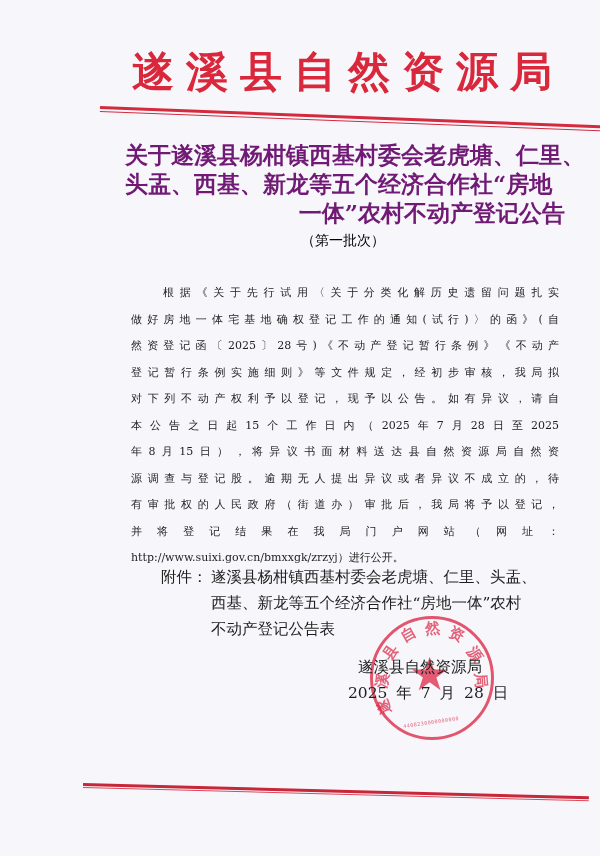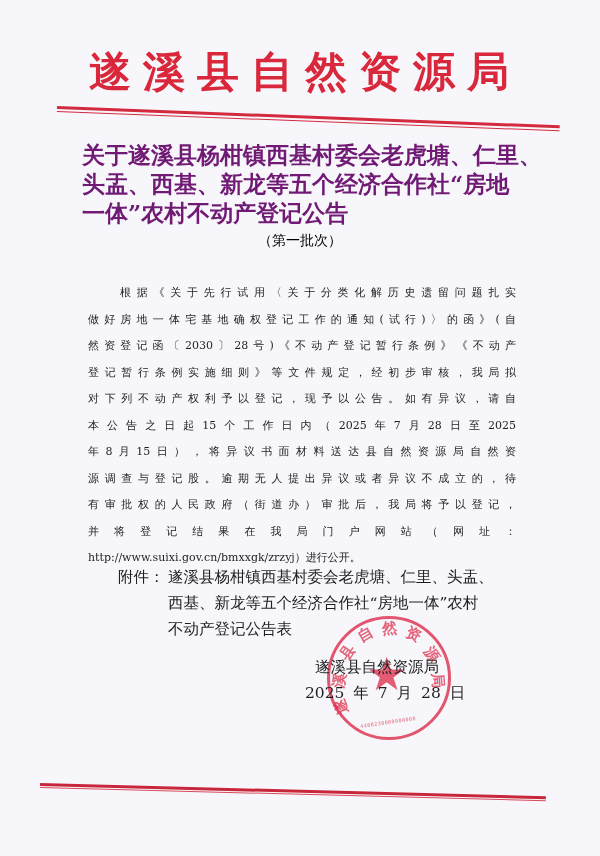--- a/index.html
+++ b/index.html
@@ -1,21 +1,21 @@
 <!DOCTYPE html>
 <html><head>
 <meta charset="utf-8">
 <style>
   html, body { margin: 0; padding: 0; }
   body {
     width: 600px; height: 856px; position: relative; overflow: hidden;
     background: #f7f7fb;
     color: #1a1a1a;
   }
-  .page { position: absolute; inset: 0; }
+  .page { position: absolute; inset: 0; margin-left: 43px; }
   .masthead {
     position: absolute; left: 0; width: 600px; top: 44px;
     text-align: center;
     font-family: "DejaVu Serif", "Liberation Serif", serif;
     font-weight: bold; font-size: 42px; letter-spacing: 12px;
     color: #d9283c; line-height: 56px;
     padding-left: 10px; box-sizing: border-box;
   }
   .red-rule {
     position: absolute; height: 6px;
@@ -25,21 +25,21 @@
   }
   .rule-top { left: 57px; top: 106px; width: 503px; transform: rotate(2.2deg); }
   .rule-bottom { left: 40px; top: 783px; width: 506px; height: 5px; border-top: 3px solid #c8263a; border-bottom: 1px solid #d94a5a; transform: rotate(1.5deg); }
 
   .title {
     position: absolute; left: 82px; width: 440px; top: 140px;
     font-family: "DejaVu Serif", "Liberation Serif", serif;
     font-weight: bold; font-size: 23px; line-height: 29px; color: #701a75;
   }
   .title div { white-space: nowrap; }
-  .title .center { text-align: left; }
+  .title .center { text-align: right; }
   .subtitle {
     position: absolute; left: 0; width: 600px; top: 232px; text-align: center;
     font-family: "DejaVu Sans", "Liberation Sans", sans-serif; font-size: 14px; color: #000000;
   }
   .body-text {
     position: absolute; left: 88px; width: 428px; top: 280px;
     font-family: "DejaVu Serif", "Liberation Serif", serif;
     font-size: 11px; line-height: 26.5px; color: #1e1e1e;
   }
   .body-text .ln { white-space: nowrap; text-align: justify; text-align-last: justify; height: 26.5px; overflow: hidden; }
@@ -95,21 +95,21 @@
   <div class="title">
     <div>关于遂溪县杨柑镇西基村委会老虎塘、仁里、</div>
     <div>头盂、西基、新龙等五个经济合作社“房地</div>
     <div class="center">一体”农村不动产登记公告</div>
   </div>
   <div class="subtitle">（第一批次）</div>
 
   <div class="body-text">
     <div class="ln first">根据《关于先行试用〈关于分类化解历史遗留问题扎实</div>
     <div class="ln">做好房地一体宅基地确权登记工作的通知(试行)〉的函》(自</div>
-    <div class="ln">然资登记函〔2030〕28号)《不动产登记暂行条例》《不动产</div>
+    <div class="ln">然资登记函〔2025〕28号)《不动产登记暂行条例》《不动产</div>
     <div class="ln">登记暂行条例实施细则》等文件规定，经初步审核，我局拟</div>
     <div class="ln">对下列不动产权利予以登记，现予以公告。如有异议，请自</div>
     <div class="ln">本公告之日起15个工作日内（2025年7月28日至2025</div>
     <div class="ln">年8月15日），将异议书面材料送达县自然资源局自然资</div>
     <div class="ln">源调查与登记股。逾期无人提出异议或者异议不成立的，待</div>
     <div class="ln">有审批权的人民政府（街道办）审批后，我局将予以登记，</div>
     <div class="ln">并将登记结果在我局门户网站（网址：</div>
     <div class="ln last">http://www.suixi.gov.cn/bmxxgk/zrzyj）进行公开。</div>
   </div>
 

